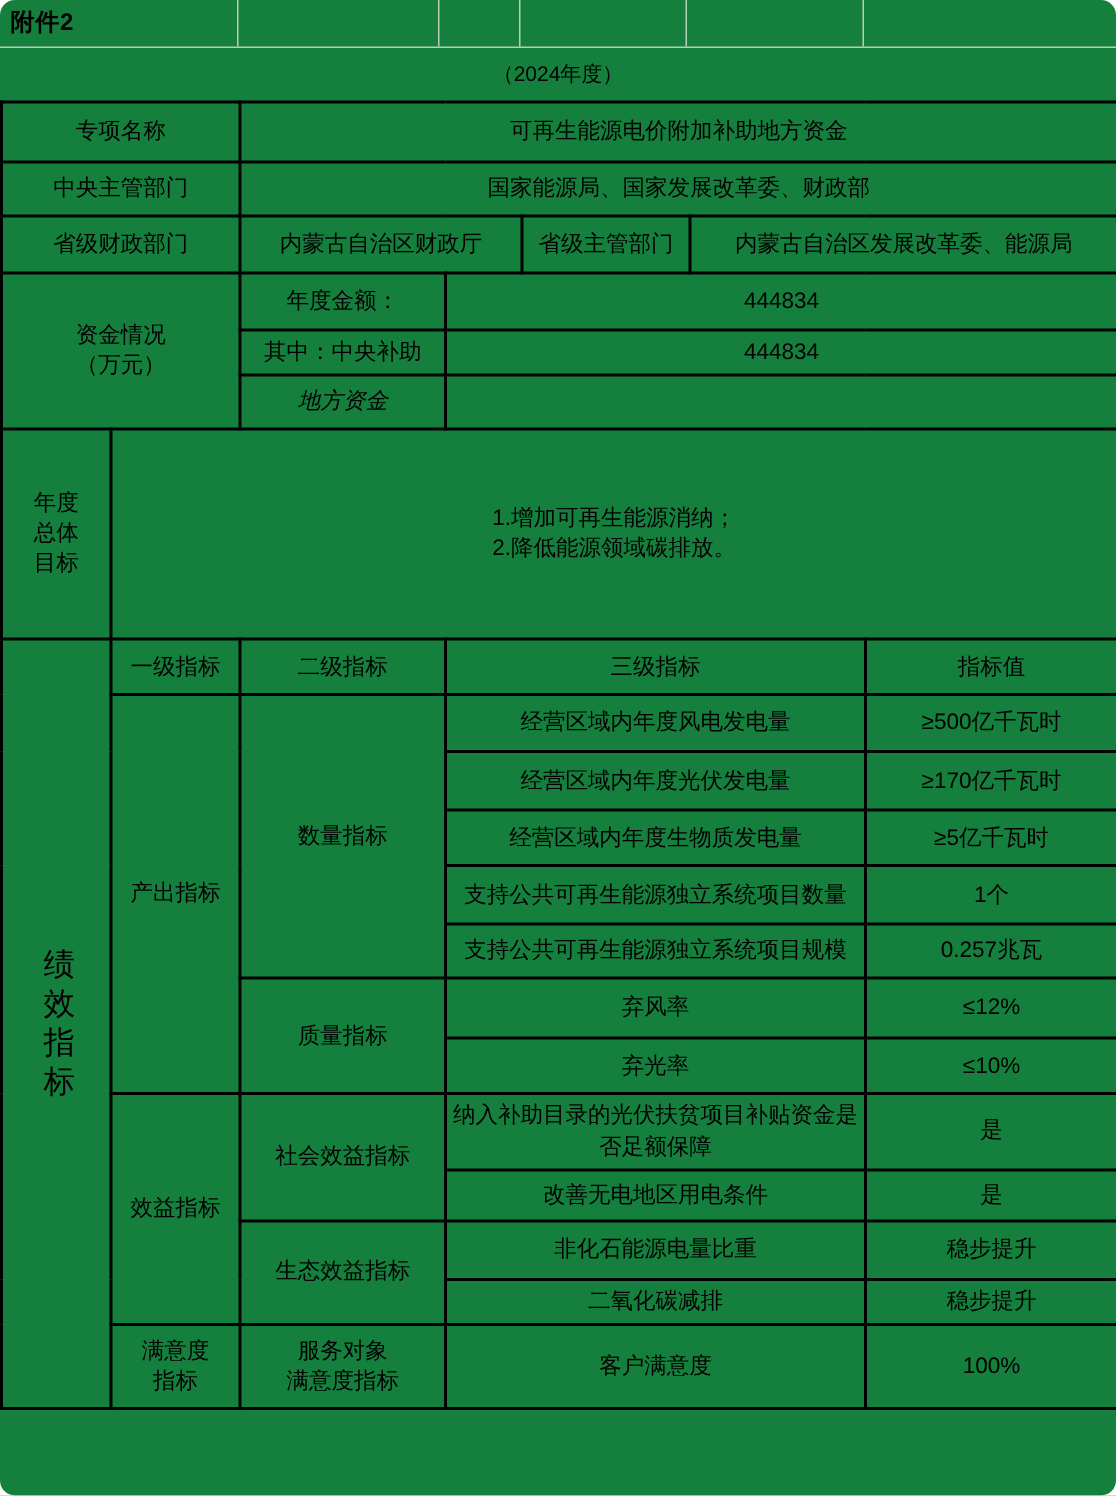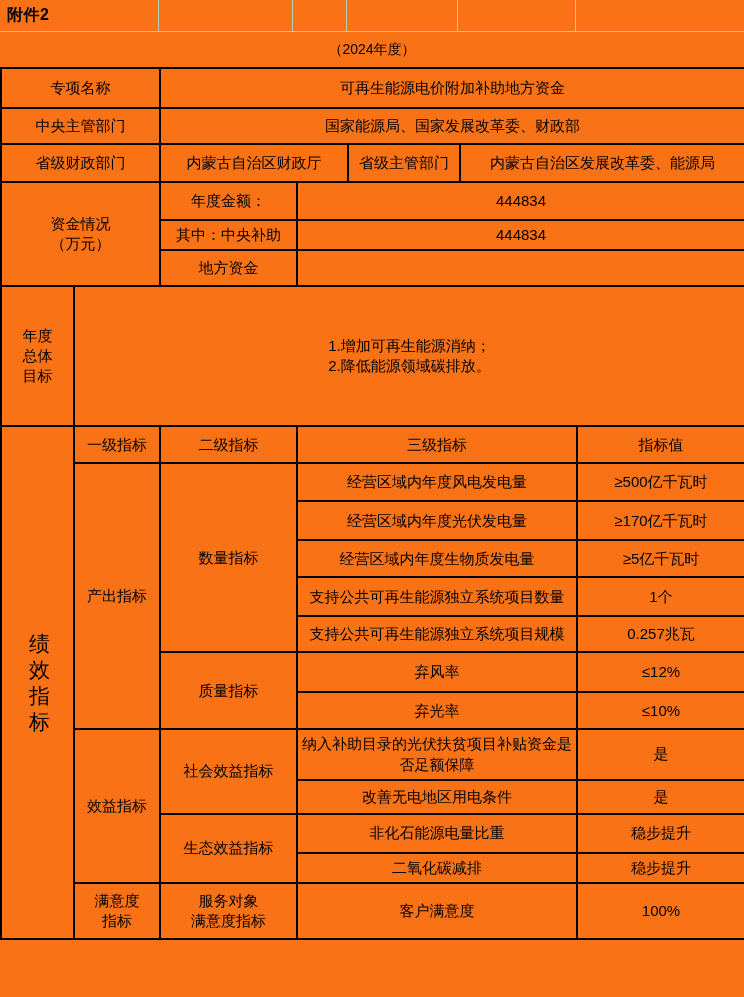--- a/index.html
+++ b/index.html
@@ -1,17 +1,17 @@
 <!DOCTYPE html>
 <html><head>
 <meta charset="utf-8">
 <style>
   html,body{margin:0;padding:0;background:#fff;}
   body{width:744px;height:997px;font-family:"Liberation Sans","DejaVu Sans",sans-serif;color:#000;}
-  .sheet{position:relative;width:744px;height:997px;background:#f97316;overflow:hidden;}
+  .sheet{position:relative;width:744px;height:997px;background:#15803d;overflow:hidden;border-radius:10px;}
 
   
   .xl-top{width:744px;}
   .xl-row1{display:flex;height:31px;border-bottom:1px solid var(--grid);}
   .xl-row1 .xl-cell{height:100%;border-right:1px solid var(--grid);box-sizing:border-box;display:flex;align-items:center;}
   .xl-row1 .xl-cell:last-child{border-right:none;}
   .attachment{font-weight:bold;font-size:16px;padding-left:7px;letter-spacing:0.5px;}
   .title-row{height:74px;border-bottom:1px solid var(--grid);display:flex;align-items:center;justify-content:center;}
   .doc-title{font-size:27px;font-weight:bold;letter-spacing:1px;}
   .year-row{height:35px;display:flex;align-items:center;justify-content:center;}
@@ -83,21 +83,21 @@
         <span>资金情况</span>
         <span>（万元）</span>
       </td>
       <td class="al">年度金额：</td>
       <td colspan="4">444834</td>
     </tr>
     <tr style="height:24px;">
       <td class="ar">其中：中央补助</td>
       <td colspan="4">444834</td>
     </tr>
-    <tr style="height:36px;">
+    <tr style="height:36px;font-style:italic;">
       <td class="ar">地方资金</td>
       <td colspan="4"></td>
     </tr>
 
     <tr style="height:140px;">
       <td class="two-line">
         <span>年度</span>
         <span>总体</span>
         <span>目标</span>
       </td>

